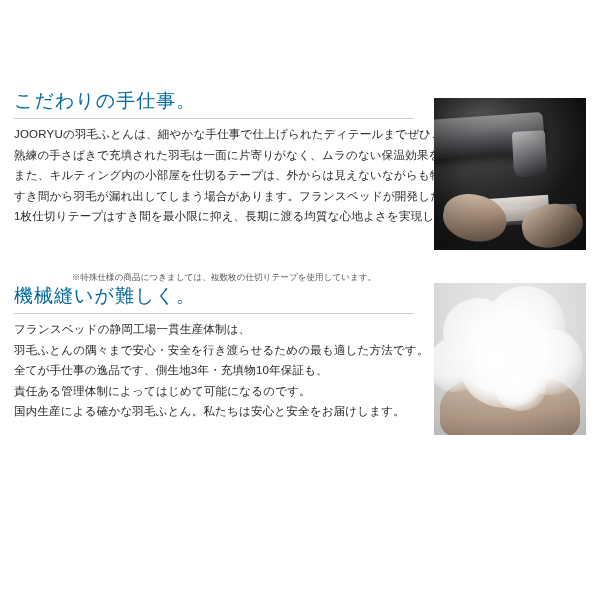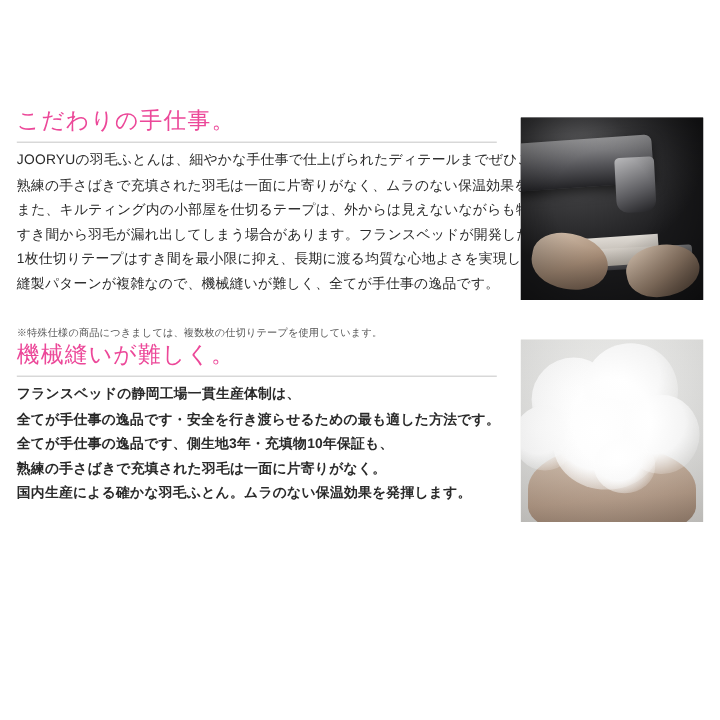--- a/index.html
+++ b/index.html
@@ -29,21 +29,21 @@
   }
   #section-handwork { top: 88px; }
   #section-factory  { top: 283px; }
 
   .section-heading {
     position: absolute;
     left: 14px;
     top: 0;
     font-size: 19px;
     letter-spacing: 1px;
-    color: #ec4899;
+    color: #0369a1;
     font-weight: 400;
     white-space: nowrap;
   }
   .heading-rule {
     position: absolute;
     left: 14px;
     height: 1px;
     background: #cfcfcf;
     width: 400px;
   }
@@ -202,49 +202,48 @@
     <div class="section-heading">こだわりの手仕事。</div>
 
     <div class="heading-rule" style="top:30px;"></div>
 
     <div class="body-copy" style="top:36px;">
       <p>JOORYUの羽毛ふとんは、細やかな手仕事で仕上げられたディテールまでぜひご覧ください。</p>
       <p>熟練の手さばきで充填された羽毛は一面に片寄りがなく、ムラのない保温効果を発揮します。</p>
       <p>また、キルティング内の小部屋を仕切るテープは、外からは見えないながらも特に手技が活きる</p>
       <p>すき間から羽毛が漏れ出してしまう場合があります。フランスベッドが開発した</p>
       <p>1枚仕切りテープはすき間を最小限に抑え、長期に渡る均質な心地よさを実現しました。</p>
-      <p>縫製パターンが複雑なので、機械縫いが難しく、全てが手仕事の逸品です。</p>
     </div>
 
-    <div class="note" style="top:183px;">※特殊仕様の商品につきましては、複数枚の仕切りテープを使用しています。</div>
+    <div class="note" style="top:183px;text-align:center;">※特殊仕様の商品につきましては、複数枚の仕切りテープを使用しています。</div>
   </div>
 
   <div class="photo" id="photo-sewing">
     <div class="sew-bg"></div>
     <div class="sew-arm"></div>
     <div class="sew-head"></div>
     <div class="sew-plate"></div>
     <div class="sew-fabric"></div>
     <div class="sew-hand-a"></div>
     <div class="sew-hand-b"></div>
     <div class="sew-vignette"></div>
   </div>
 
   <div class="section" id="section-factory">
 
     <div class="section-heading">機械縫いが難しく。</div>
 
     <div class="heading-rule" style="top:30px;"></div>
 
-    <div class="body-copy" style="top:36px;font-weight:bold;">
+    <div class="body-copy" style="top:36px;">
       <p>フランスベッドの静岡工場一貫生産体制は、</p>
-      <p>全てが手仕事の逸品です・安全を行き渡らせるための最も適した方法です。</p>
+      <p>羽毛ふとんの隅々まで安心・安全を行き渡らせるための最も適した方法です。</p>
       <p>全てが手仕事の逸品です、側生地3年・充填物10年保証も、</p>
-      <p>熟練の手さばきで充填された羽毛は一面に片寄りがなく。</p>
-      <p>国内生産による確かな羽毛ふとん。ムラのない保温効果を発揮します。</p>
+      <p>責任ある管理体制によってはじめて可能になるのです。</p>
+      <p>国内生産による確かな羽毛ふとん。私たちは安心と安全をお届けします。</p>
     </div>
   </div>
 
   <div class="photo" id="photo-down">
     <div class="down-bg"></div>
     <div class="down-hands"></div>
     <div class="down-puff" style="left:6%;  top:10%; width:46%; height:46%;"></div>
     <div class="down-puff" style="left:34%; top:2%;  width:52%; height:52%;"></div>
     <div class="down-puff" style="left:18%; top:32%; width:58%; height:50%;"></div>
     <div class="down-puff" style="left:56%; top:30%; width:42%; height:44%;"></div>

